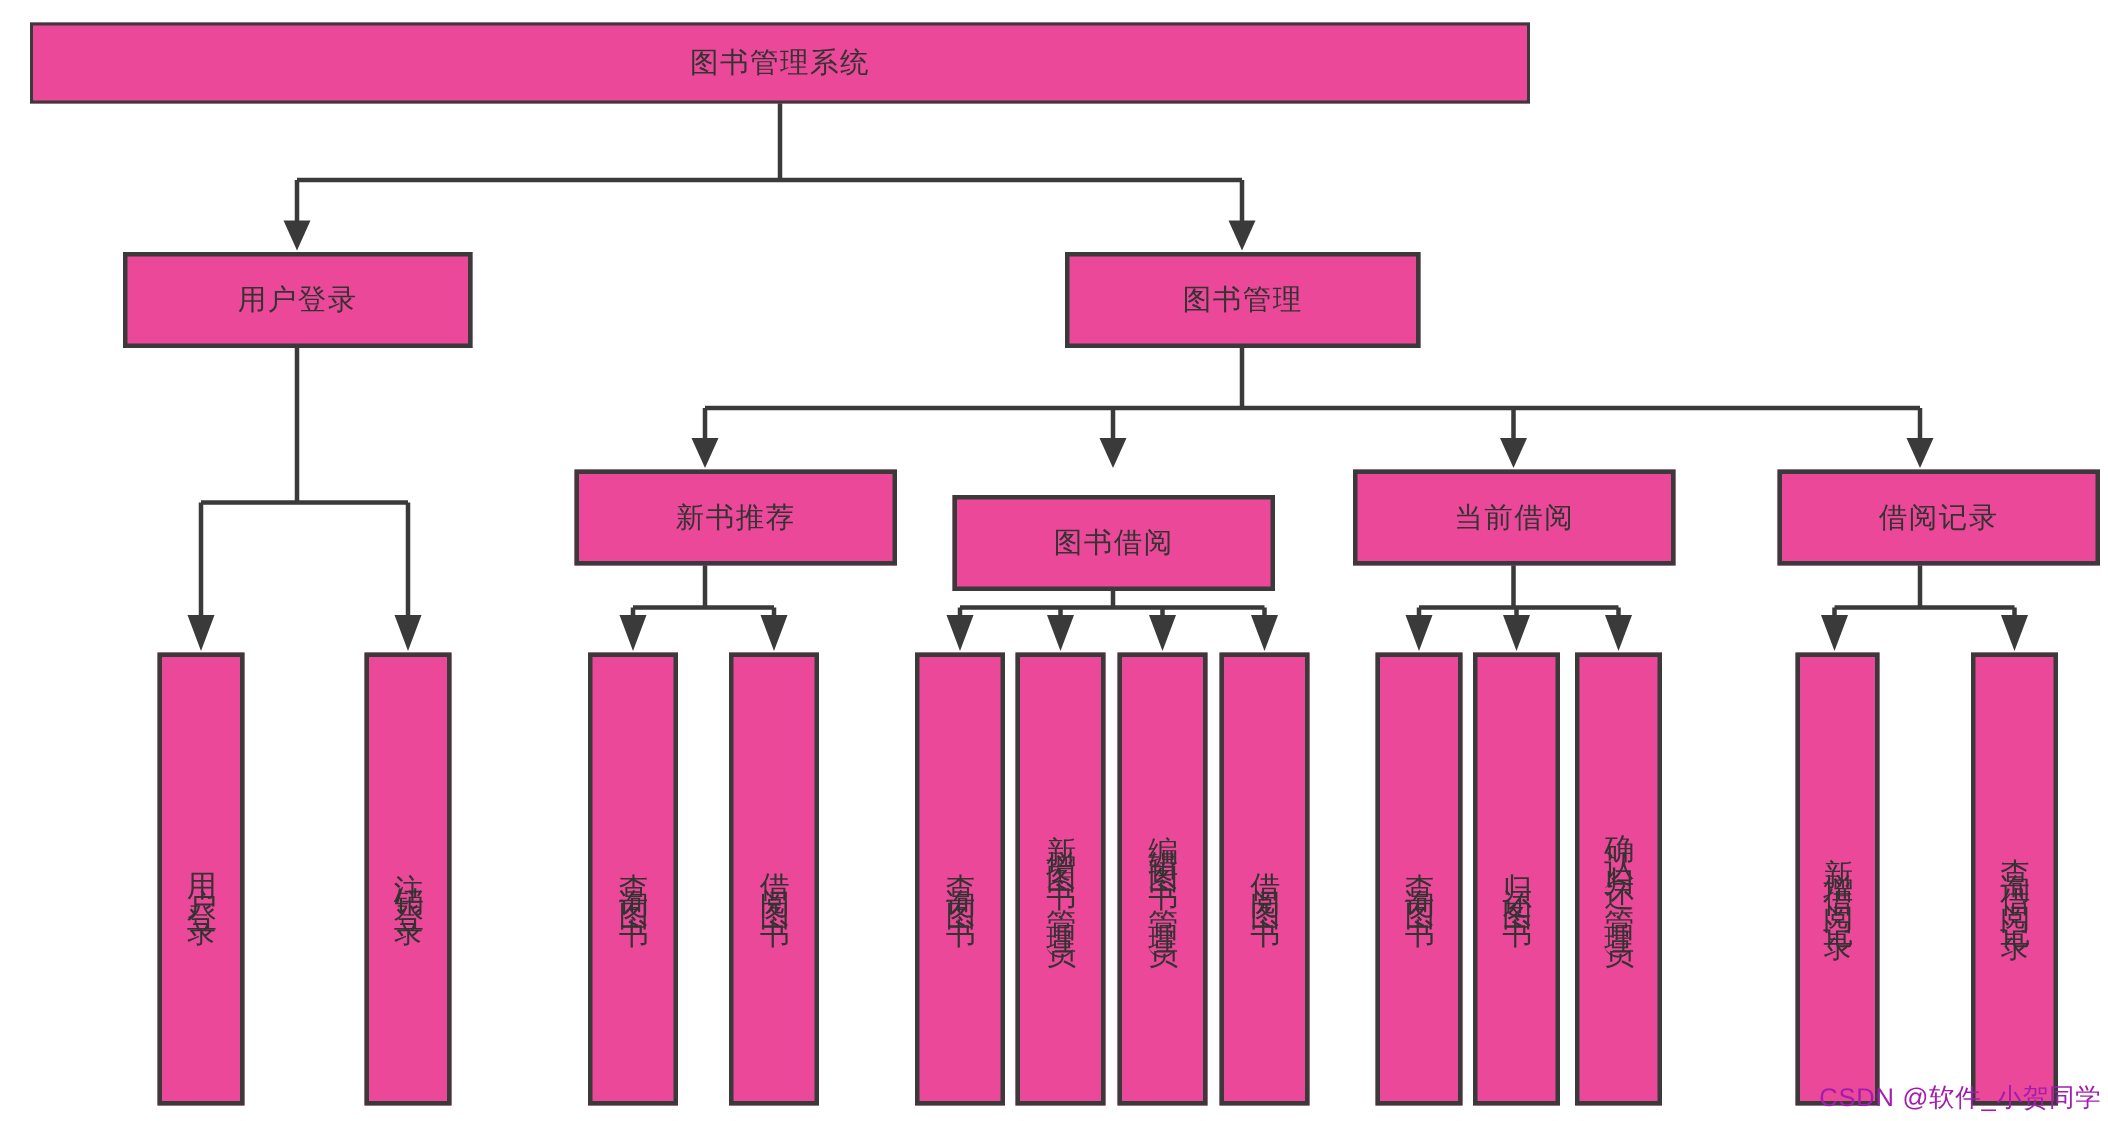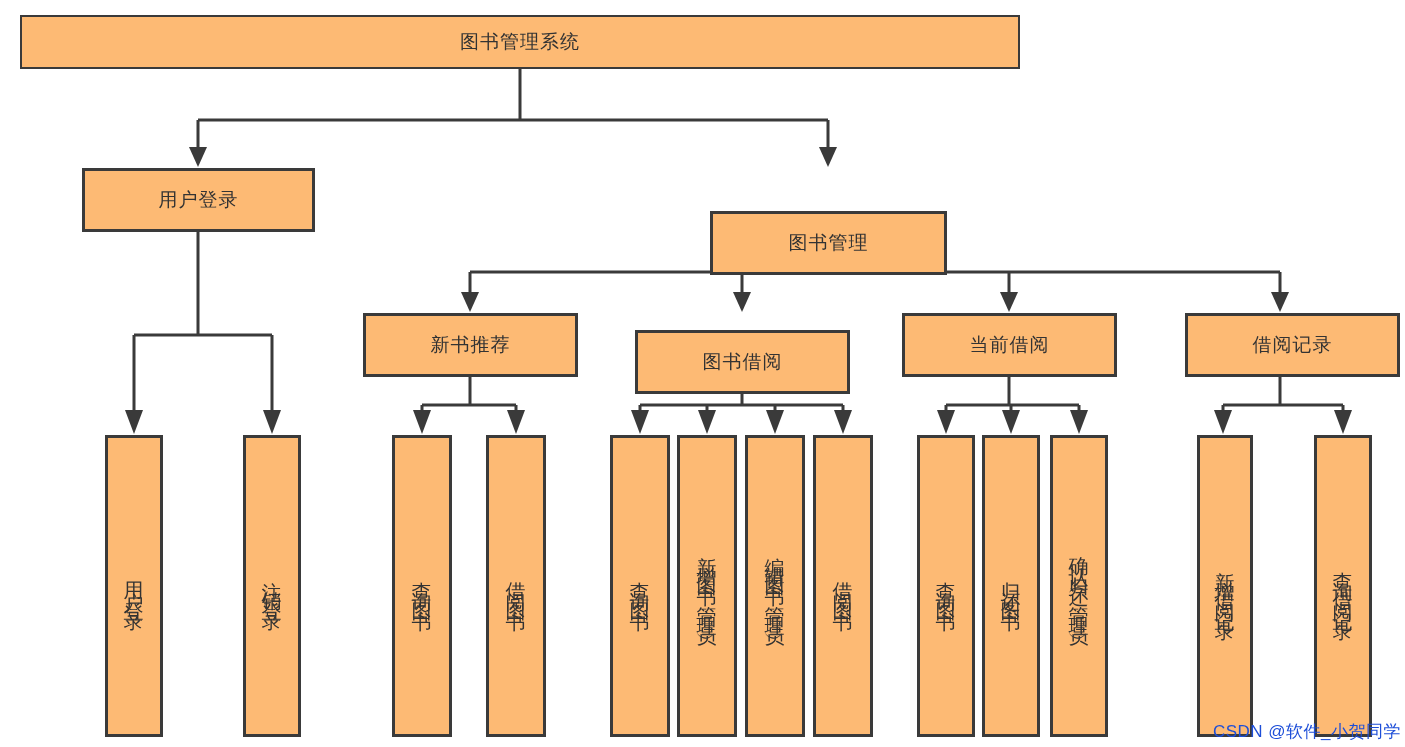--- a/index.html
+++ b/index.html
@@ -8,40 +8,40 @@
     width:1405px;height:747px;
     background:#ffffff;
     font-family:"Liberation Sans","DejaVu Sans",sans-serif;
     overflow:hidden;
   }
   svg.connectors{position:absolute;left:0;top:0;width:1405px;height:747px;}
   .box{
     position:absolute;
     box-sizing:border-box;
     border:3px solid #3a3a3a;
-    background:#fdba74;
+    background:#ec4899;
     display:flex;align-items:center;justify-content:center;
     color:#333333;
   }
   .hlabel{font-size:19px;letter-spacing:1px;white-space:nowrap;}
   .root{border-width:2px;}
   .leaf{top:435px;height:302px;}
   .vtext{
     writing-mode:vertical-lr;
     text-orientation:mixed;
     font-size:20px;
     letter-spacing:10px;
     line-height:1;
     color:#333333;
   }
   .watermark{
     position:absolute;
     right:4px;bottom:4px;
     font-size:17px;
-    color:#1d4ed8;
+    color:#a21caf;
     letter-spacing:0.5px;
     white-space:nowrap;
   }
 </style>
 </head>
 <body>
 
 <div class="stage">
 
   <svg class="connectors" viewBox="0 0 1405 747">
@@ -84,25 +84,25 @@
     </g>
   </svg>
 
   <div class="box root" style="left:20px;top:15px;width:1000px;height:54px;">
     <span class="hlabel">图书管理系统</span>
   </div>
 
   <div class="box" style="left:82px;top:168px;width:233px;height:64px;">
     <span class="hlabel">用户登录</span>
   </div>
-  <div class="box" style="left:710px;top:168px;width:237px;height:64px;margin-top:43px;">
+  <div class="box" style="left:710px;top:168px;width:237px;height:64px;">
     <span class="hlabel">图书管理</span>
   </div>
 
-  <div class="box" style="left:363px;top:313px;width:215px;height:64px;">
+  <div class="box" style="left:383px;top:313px;width:215px;height:64px;">
     <span class="hlabel">新书推荐</span>
   </div>
   <div class="box" style="left:635px;top:330px;width:215px;height:64px;">
     <span class="hlabel">图书借阅</span>
   </div>
   <div class="box" style="left:902px;top:313px;width:215px;height:64px;text-align:center;">
     <span class="hlabel">当前借阅</span>
   </div>
   <div class="box" style="left:1173px;top:313px;width:215px;height:64px;margin-left:12px;">
     <span class="hlabel">借阅记录</span>

